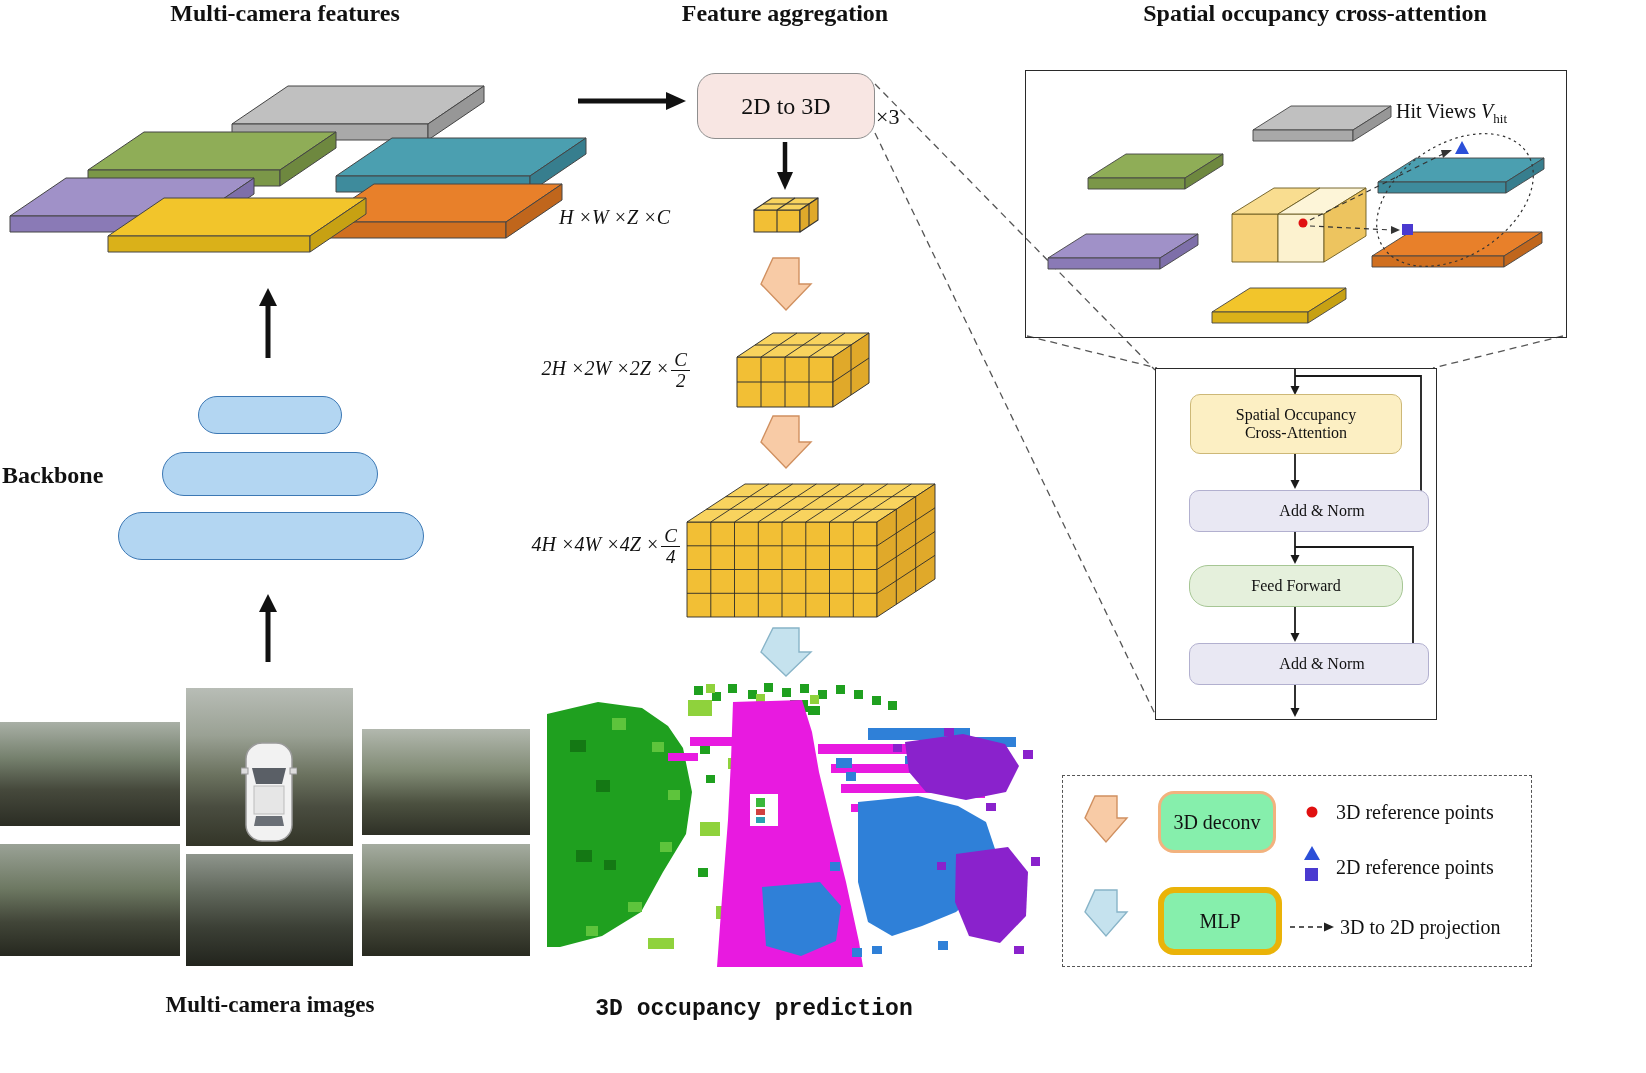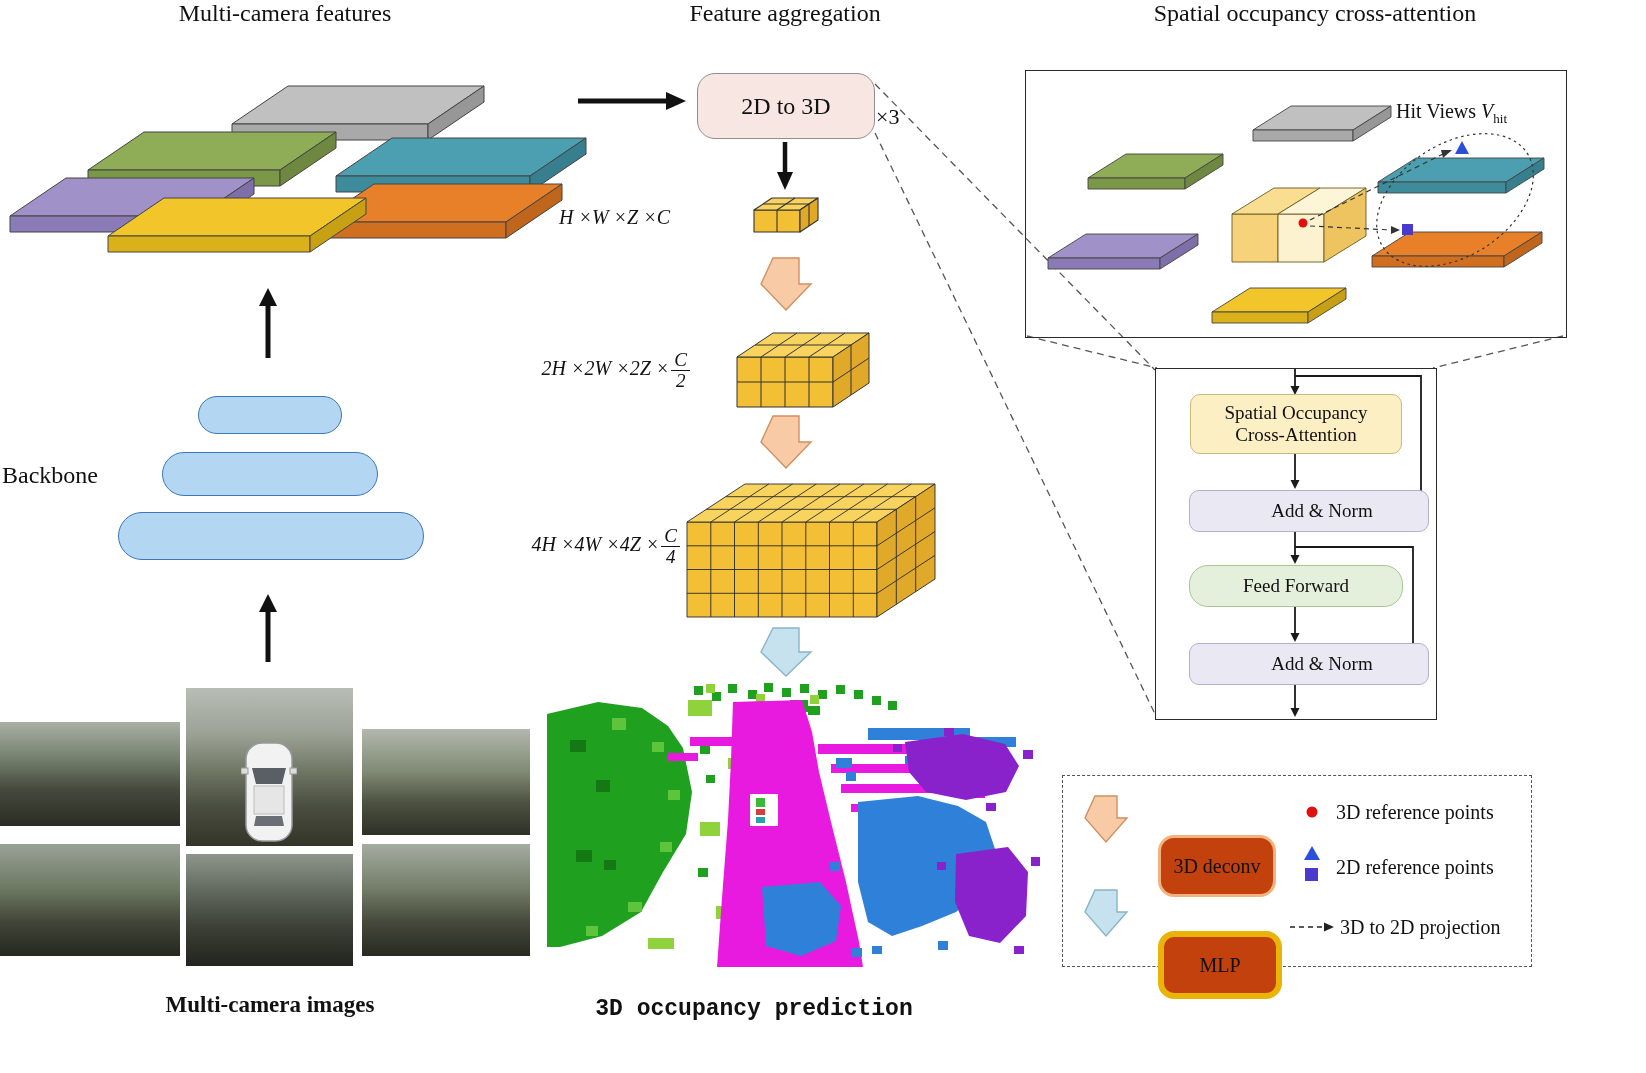--- a/index.html
+++ b/index.html
@@ -1,34 +1,34 @@
 <!DOCTYPE html>
 <html><head>
 <meta charset="utf-8">
 <style>
   html,body{margin:0;padding:0;background:#fff;}
   #fig{position:relative;width:1646px;height:1073px;background:#fff;overflow:hidden;
        font-family:"Liberation Serif", serif;color:#111;}
   .abs{position:absolute;}
-  .title{font-weight:normal;font-size:24px;text-align:center;}
+  .title{font-weight:bold;font-size:24px;text-align:center;}
   .caption{font-weight:bold;font-size:23px;text-align:center;}
   .mathlabel{font-style:italic;font-size:20px;text-align:right;}
   .frac{display:inline-flex;flex-direction:column;align-items:center;vertical-align:middle;
         line-height:1.05;margin-left:2px;font-size:0.95em;}
   .frac .num{border-bottom:1.4px solid #111;padding:0 3px;}
   .rbox{display:flex;align-items:center;justify-content:center;text-align:center;}
   .box2d3d{background:#f8e6e3;border:1.5px solid #8e8e8e;border-radius:18px;font-size:24px;}
   .pill{background:#b3d6f2;border:1.8px solid #3c78b4;border-radius:999px;}
   .outline{border:1.6px solid #2a2a2a;background:transparent;}
-  .flowbox{border-radius:10px;font-size:19px;line-height:1.15;}
+  .flowbox{border-radius:10px;font-size:16px;line-height:1.15;}
   .soca{background:#fcefc3;border:1.3px solid #cdb877;}
   .addnorm{background:#e9e8f3;border:1.3px solid #b2b0cf;padding-left:26px;}
   .ff{background:#e5f0dc;border:1.3px solid #a6c694;}
   .legendbox{border:1.6px dashed #555;background:transparent;}
-  .lgitem{background:#c2410c;border-radius:16px;font-size:20px;margin-top:44px;}
+  .lgitem{background:#86efac;border-radius:16px;font-size:20px;}
   .deconvbox{border:3px solid #f2b27e;}
   .mlpbox{border:6px solid #eab308;}
   .lgtext{font-size:20px;}
   .photo{position:absolute;}
   .ph1{background:linear-gradient(180deg,#a9b0a6 0%,#75806d 35%,#46493c 65%,#2b2d24 100%);}
   .ph2{background:linear-gradient(180deg,#b8bdb6 0%,#9aa194 30%,#6b725f 55%,#4a4d40 75%,#333528 100%);}
   .ph3{background:linear-gradient(180deg,#b2b8ae 0%,#808a74 40%,#4c5140 70%,#2e3026 100%);}
   .ph4{background:linear-gradient(180deg,#9aa296 0%,#6d7862 40%,#414538 70%,#26281f 100%);}
   .ph5{background:linear-gradient(180deg,#8e958c 0%,#5f665a 35%,#3c4036 65%,#22241d 100%);}
   .ph6{background:linear-gradient(180deg,#a5aca0 0%,#737d68 40%,#45483a 70%,#282a20 100%);}

